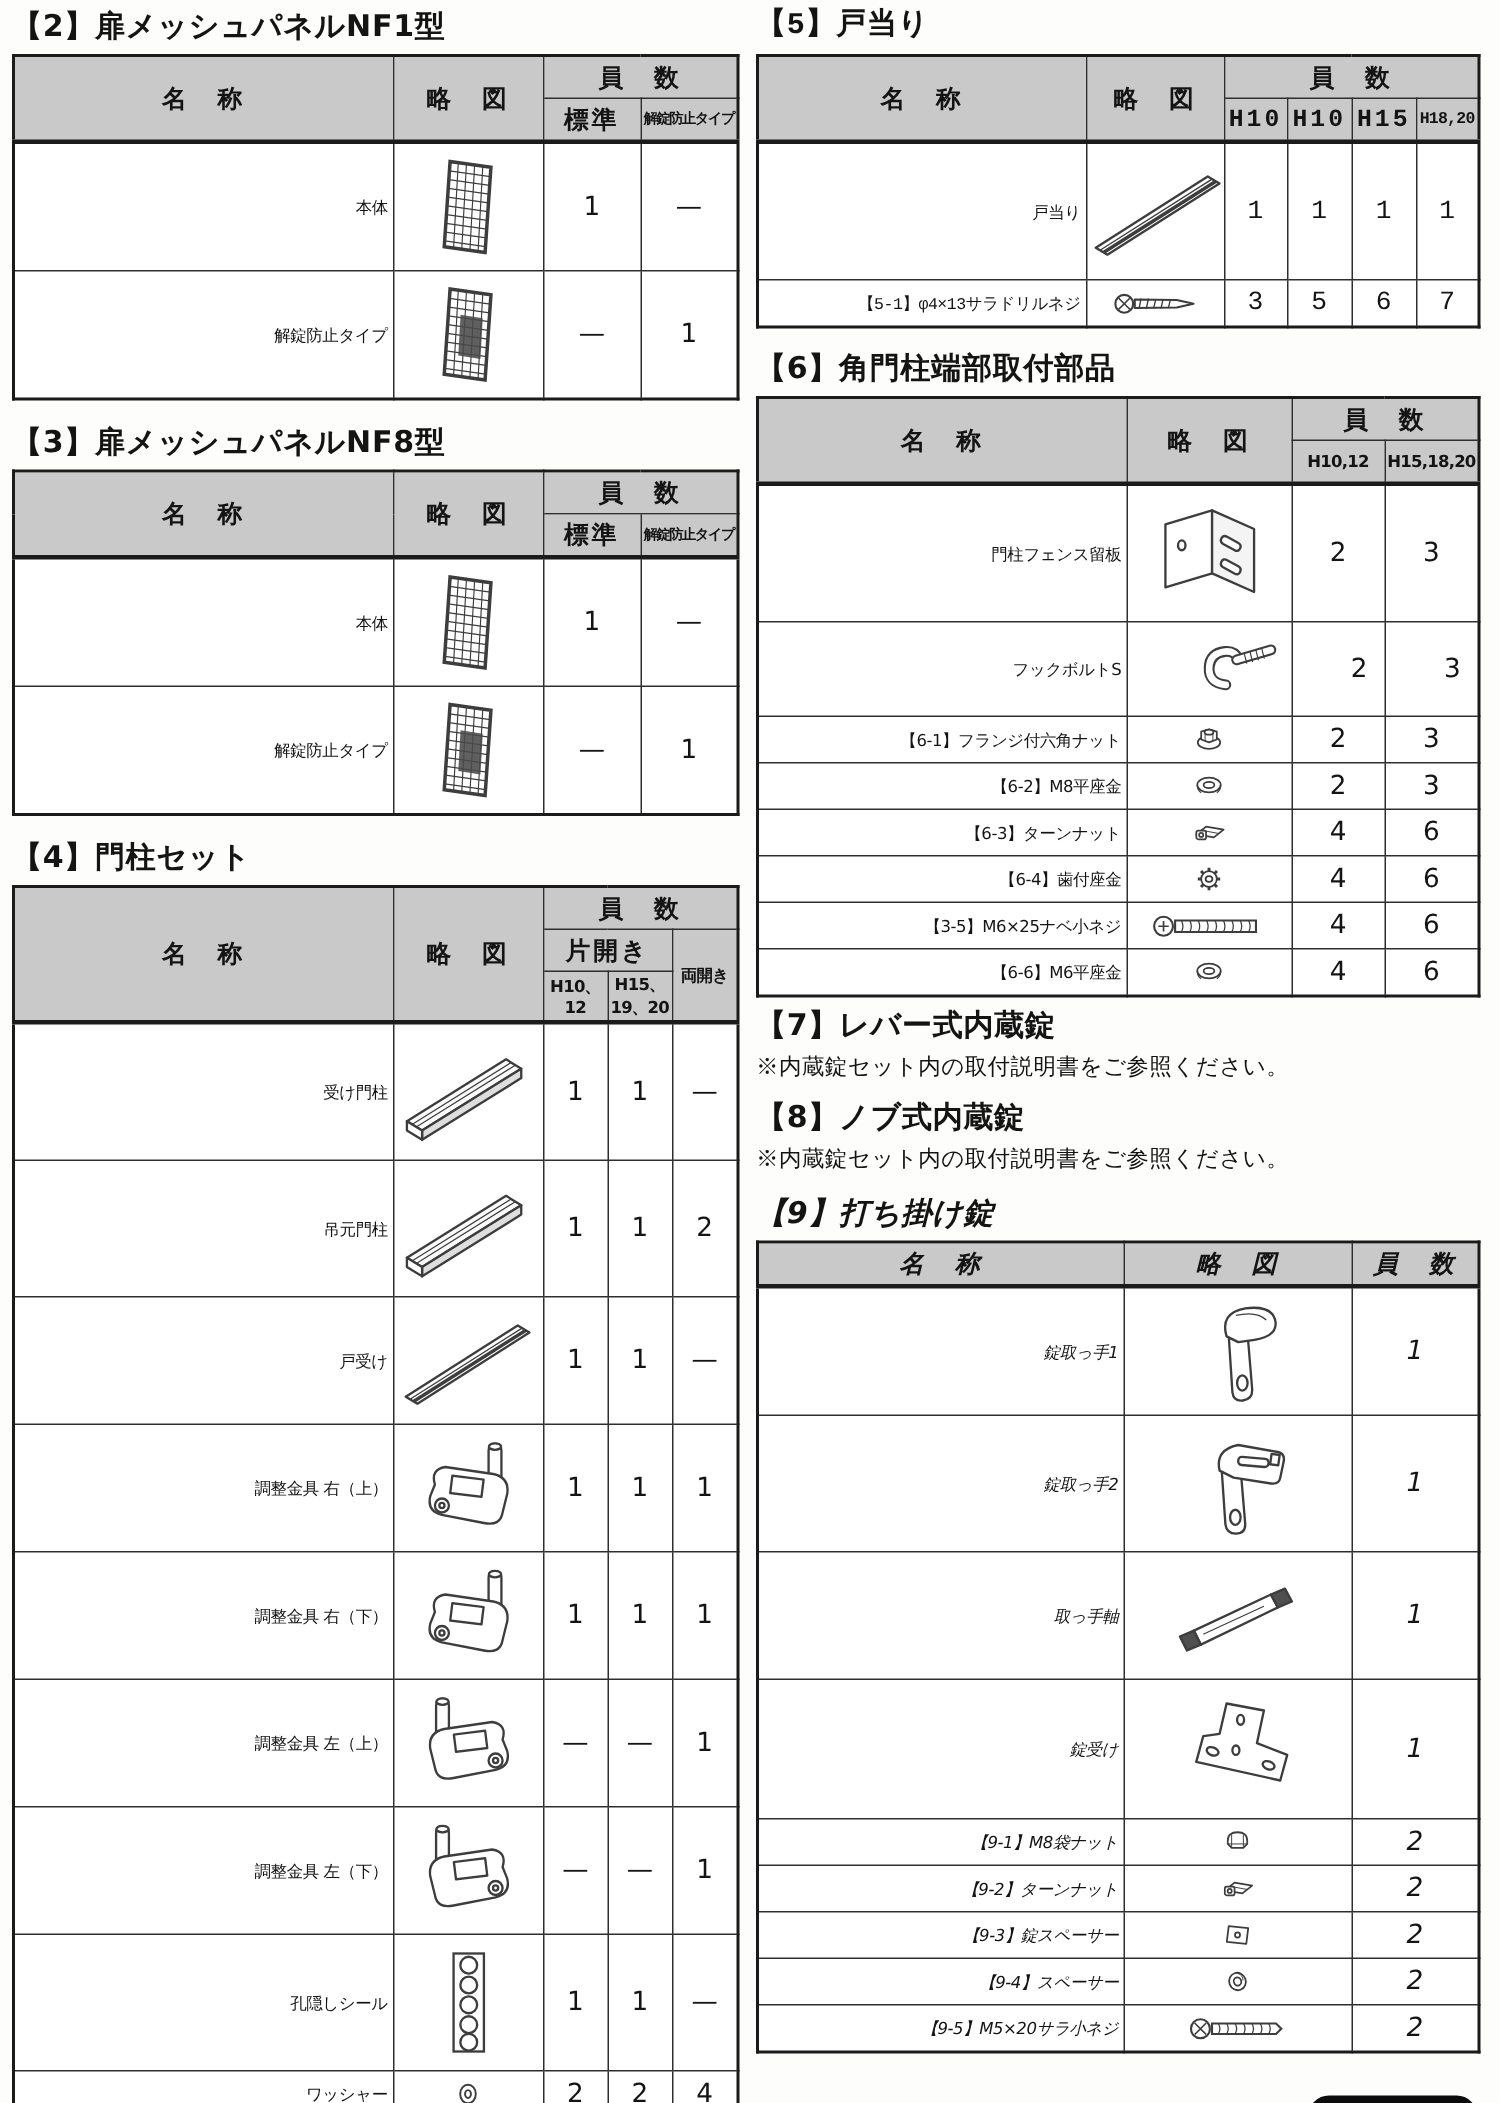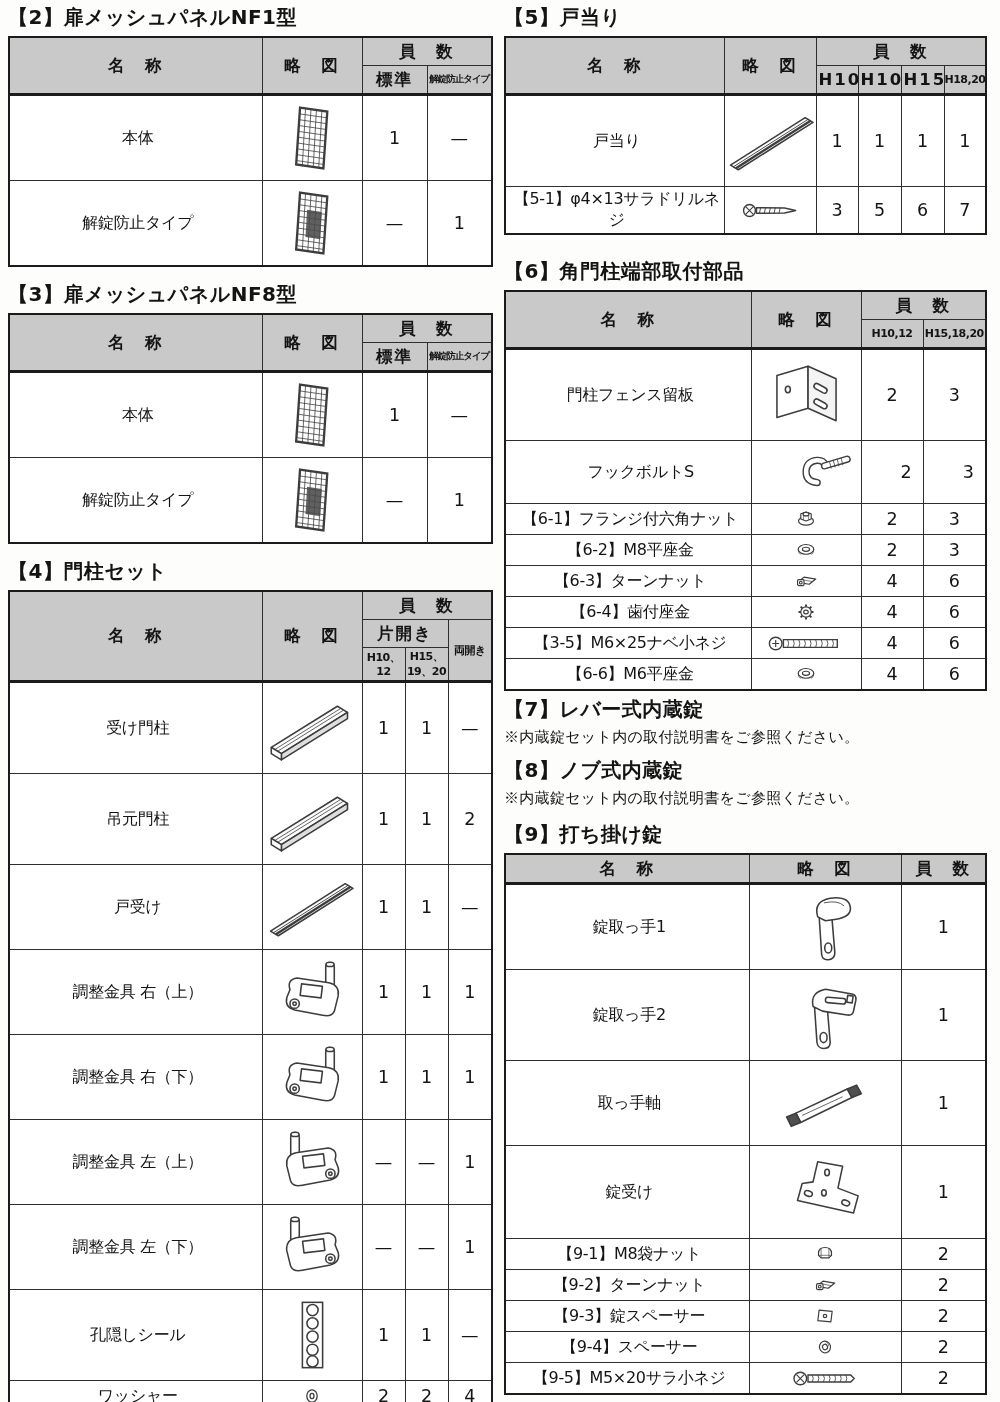--- a/index.html
+++ b/index.html
@@ -18,21 +18,21 @@
   .badge{background:#0c0c0c;color:#fff;font-size:14.5px;font-weight:700;
     padding:3px 15px;border-radius:14px;letter-spacing:1px;border:2px solid #0c0c0c;}
   table.parts{border-collapse:collapse;table-layout:fixed;width:100%;background:#fff;
     border:2px solid #1b1b1b;}
   .parts th,.parts td{border:1px solid #2e2e2e;padding:0;overflow:hidden;}
   .parts thead{border-bottom:3px solid #1b1b1b;}
   .parts thead th{background:#c9c9c9;font-size:16.5px;font-weight:600;height:25px;
     letter-spacing:2px;padding:1px 2px;}
   .parts thead th.th-sm{font-size:11px;letter-spacing:-0.5px;padding:1px 0;}
   .parts thead th.th-xs{font-size:9.5px;letter-spacing:-1px;padding:1px 0;}
-  td.name{font-size:16px;text-align:center;padding:2px 3px 2px 7px;letter-spacing:-0.3px;}
+  td.name{font-size:11px;text-align:right;padding:2px 3px 2px 7px;letter-spacing:-0.3px;}
   td.dg{text-align:center;vertical-align:middle;}
   td.qty{text-align:center;font-size:17.5px;letter-spacing:0;}
   tr.r-xxl td{height:88px;} tr.r-xl td{height:86px;} tr.r-lg td{height:80px;}
   tr.r-md td{height:58px;padding-left:28px;} tr.r-sm td{height:26px;}
   svg.dg-i{vertical-align:middle;display:inline-block;}
   .hidden-defs{position:absolute;width:0;height:0;overflow:hidden;}
 </style>
 </head>
 <body>
 
@@ -437,21 +437,21 @@
               </svg></td>
             <td class="qty">2</td>
             <td class="qty">2</td>
             <td class="qty">4</td>
           </tr>
         </tbody>
       </table>
     </div>
   </div>
 <div class="col col-right">
-    <div class="sec" style="margin-bottom: 25px;">
+    <div class="sec" style="margin-bottom: 15px; font-family: Liberation Mono, monospace;">
       <div class="sec-head">
         <h2 class="sec-title">【5】戸当り</h2>
       </div>
       <table class="parts">
         <colgroup>
           <col style="width: 219px;">
           <col style="width: 92px;">
           <col style="width: 42px;">
           <col style="width: 43px;">
           <col style="width: 43px;">
@@ -589,21 +589,21 @@
         <h2 class="sec-title">【7】レバー式内蔵錠</h2>
       </div>
       <p class="note">※内蔵錠セット内の取付説明書をご参照ください。</p>
     </div>
     <div class="sec" style="margin-bottom: 15px;">
       <div class="sec-head">
         <h2 class="sec-title">【8】ノブ式内蔵錠</h2>
       </div>
       <p class="note">※内蔵錠セット内の取付説明書をご参照ください。</p>
     </div>
-    <div class="sec" style="margin-bottom: 28px;">
+    <div class="sec" style="margin-bottom: 28px; font-style: italic;">
       <div class="sec-head">
         <h2 class="sec-title">【9】打ち掛け錠</h2>
       </div>
       <table class="parts">
         <colgroup>
           <col style="width: 244px;">
           <col style="width: 152px;">
           <col style="width: 85px;">
         </colgroup>
         <thead>

